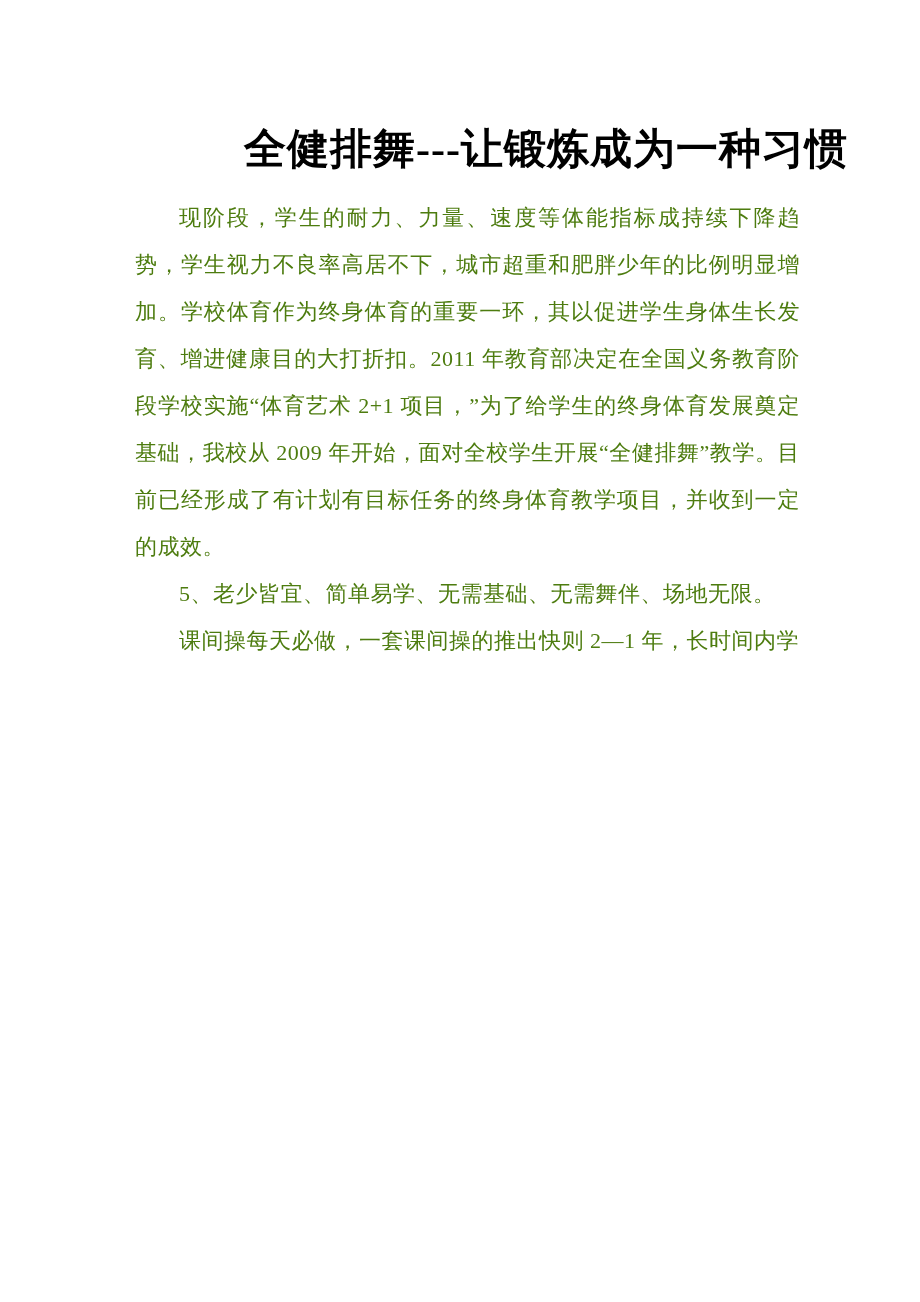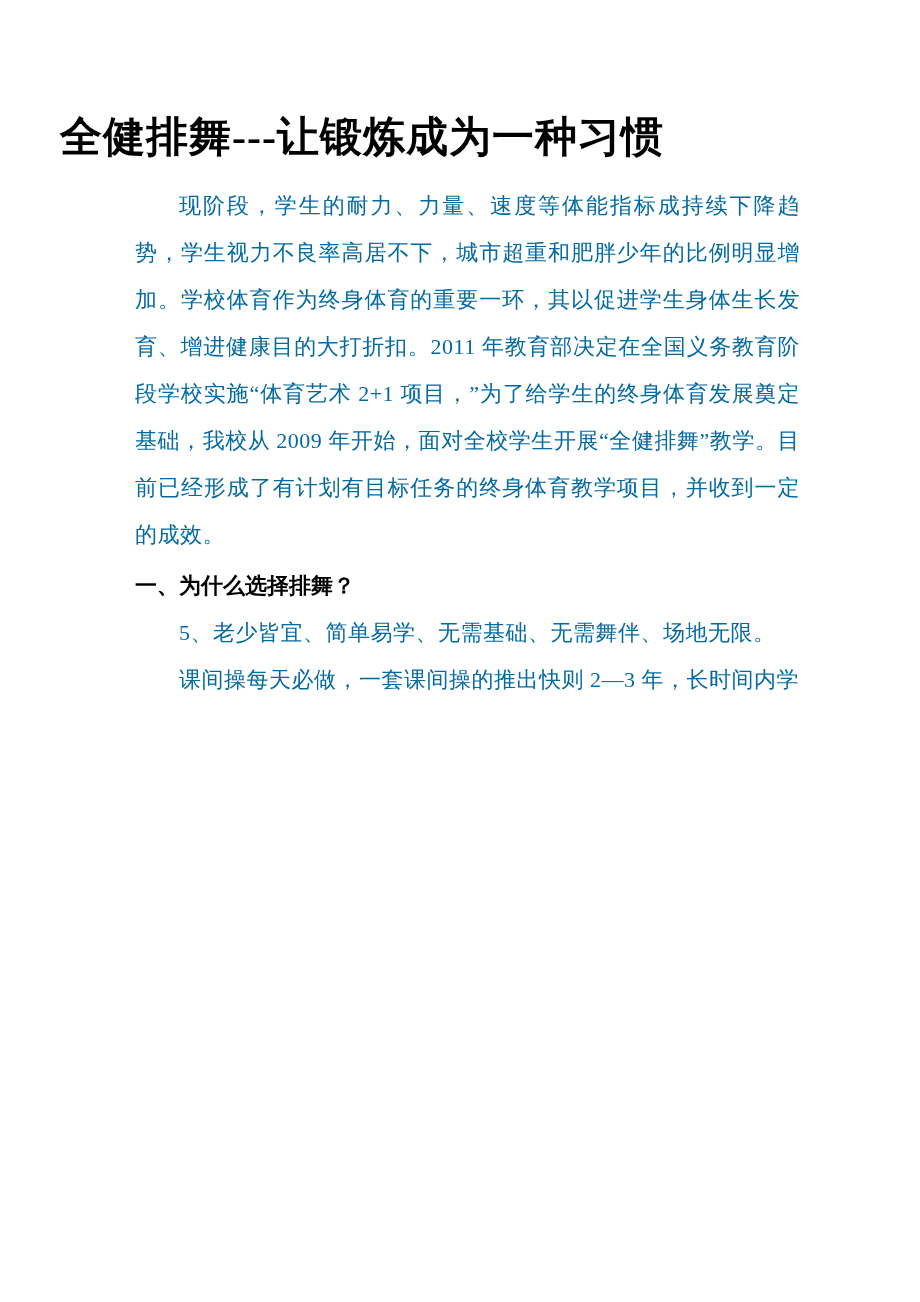--- a/index.html
+++ b/index.html
@@ -12,42 +12,42 @@
   }
   .page {
     position: relative;
     width: 920px;
     height: 1302px;
     background: #ffffff;
     color: #000000;
     overflow: hidden;
   }
   .doc-title {
-    margin: 0;
+    margin: 12px;
     padding: 108px 60px 0 60px;
-    text-align: left;
+    text-align: right;
     font-size: 42px;
     line-height: 58px;
     font-weight: 700;
     color: #000000;
     letter-spacing: 1px;
     font-family: "Liberation Serif", "DejaVu Serif", serif;
   }
   .doc-body {
     margin: 16px 120px 0 135px;
     width: 665px;
   }
   .para {
     margin: 0;
     font-size: 22px;
     line-height: 47px;
     text-align: justify;
     text-indent: 44px;
     letter-spacing: 0.5px;
-    color: #0369a1;
+    color: #4d7c0f;
   }
   .section-heading {
     margin: 4px 0 0 0;
     font-size: 22px;
     line-height: 47px;
     font-weight: 700;
     text-indent: 0;
     text-align: left;
     color: #000000;
     font-family: "Liberation Sans", "DejaVu Sans", sans-serif;
@@ -55,23 +55,22 @@
 </style>
 </head>
 <body>
 
 <div class="page">
   <h1 class="doc-title">全健排舞---让锻炼成为一种习惯</h1>
 
   <div class="doc-body">
     <p class="para">现阶段，学生的耐力、力量、速度等体能指标成持续下降趋势，学生视力不良率高居不下，城市超重和肥胖少年的比例明显增加。学校体育作为终身体育的重要一环，其以促进学生身体生长发育、增进健康目的大打折扣。2011 年教育部决定在全国义务教育阶段学校实施“体育艺术 2+1 项目，”为了给学生的终身体育发展奠定基础，我校从 2009 年开始，面对全校学生开展“全健排舞”教学。目前已经形成了有计划有目标任务的终身体育教学项目，并收到一定的成效。</p>
 
-    <h2 class="section-heading">一、为什么选择排舞？</h2>
 
     <p class="para">5、老少皆宜、简单易学、无需基础、无需舞伴、场地无限。</p>
 
 
 
 
 
-    <p class="para">课间操每天必做，一套课间操的推出快则 2—3 年，长时间内学</p>
+    <p class="para">课间操每天必做，一套课间操的推出快则 2—1 年，长时间内学</p>
   </div>
 </div>
 
 </body></html>

